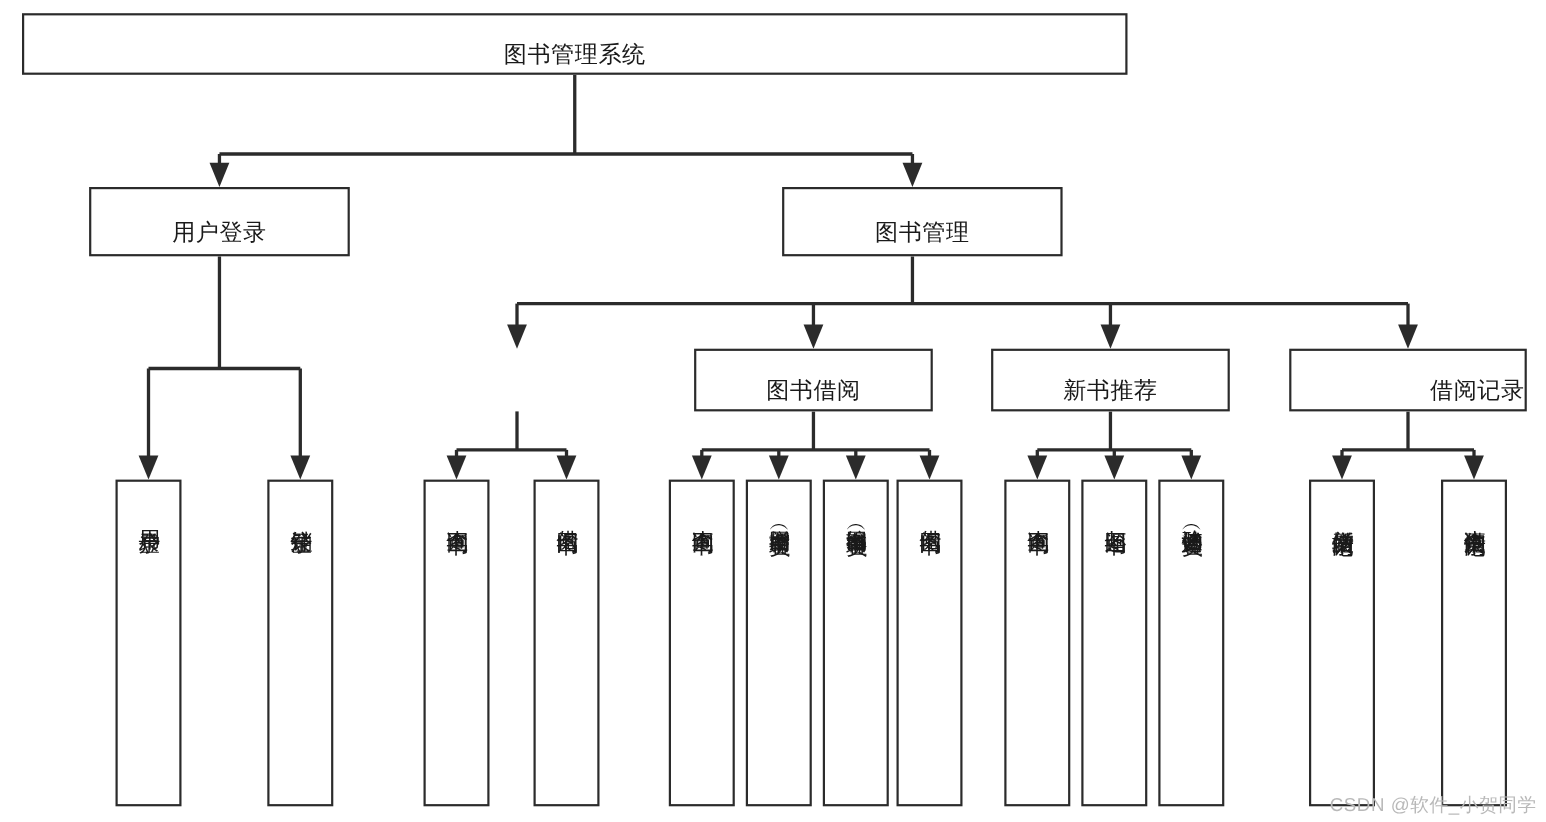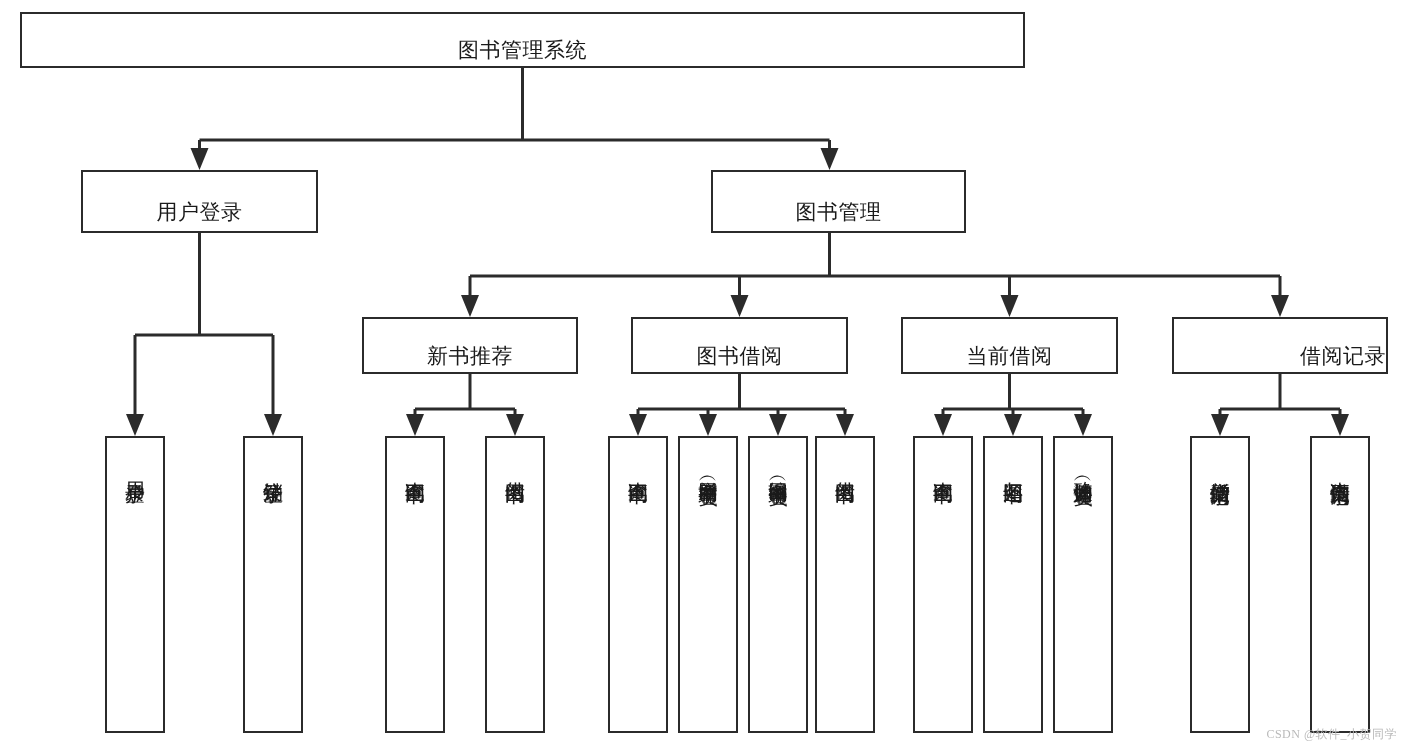--- a/index.html
+++ b/index.html
@@ -61,25 +61,25 @@
     font-weight: 400;
     margin-top: 20px;
   }
   .node-box.vertical.tall-label .node-label {
     font-size: 19px;
   }
   #watermark {
     position: absolute;
     right: 8px;
     bottom: 4px;
-    font-size: 12px;
+    font-size: 17px;
     color: #b9b9b9;
     letter-spacing: 0.5px;
     white-space: nowrap;
-    font-family: Liberation Serif, serif;
+    font-family: Liberation Sans, sans-serif;
   }
 </style>
 </head>
 <body>
 
 <div id="diagram-root">
 
   <svg id="connector-layer" viewBox="0 0 1405 747" width="1405" height="747" xmlns="http://www.w3.org/2000/svg">
     <g id="connector-group" fill="none" stroke="#2b2b2b" stroke-width="3">
         <line x1="522.5" y1="68" x2="522.5" y2="140" stroke-linecap="butt"></line>
@@ -144,30 +144,27 @@
   </div>
 
   <div class="node-box horizontal" style="left: 81px; top: 170px; width: 237px; height: 63px;">
     <span class="node-label">用户登录</span>
   </div>
 
   <div class="node-box horizontal" style="left: 711px; top: 170px; width: 255px; height: 63px;">
     <span class="node-label">图书管理</span>
   </div>
 
-  <div class="node-box horizontal" style="left: 362px; top: 317px; width: 216px; height: 57px;">
-    <span class="node-label">新书推荐</span>
-  </div>
 
   <div class="node-box horizontal" style="left: 631px; top: 317px; width: 217px; height: 57px; text-align: center;">
     <span class="node-label">图书借阅</span>
   </div>
 
   <div class="node-box horizontal" style="left: 901px; top: 317px; width: 217px; height: 57px;">
-    <span class="node-label">当前借阅</span>
+    <span class="node-label">新书推荐</span>
   </div>
 
   <div class="node-box horizontal" style="left: 1172px; top: 317px; width: 216px; height: 57px; justify-content: flex-end;">
     <span class="node-label">借阅记录</span>
   </div>
 
   <div class="node-box vertical" style="left: 105px; top: 436px; width: 60px; height: 297px;">
     <span class="node-label">用户登录</span>
   </div>
 

